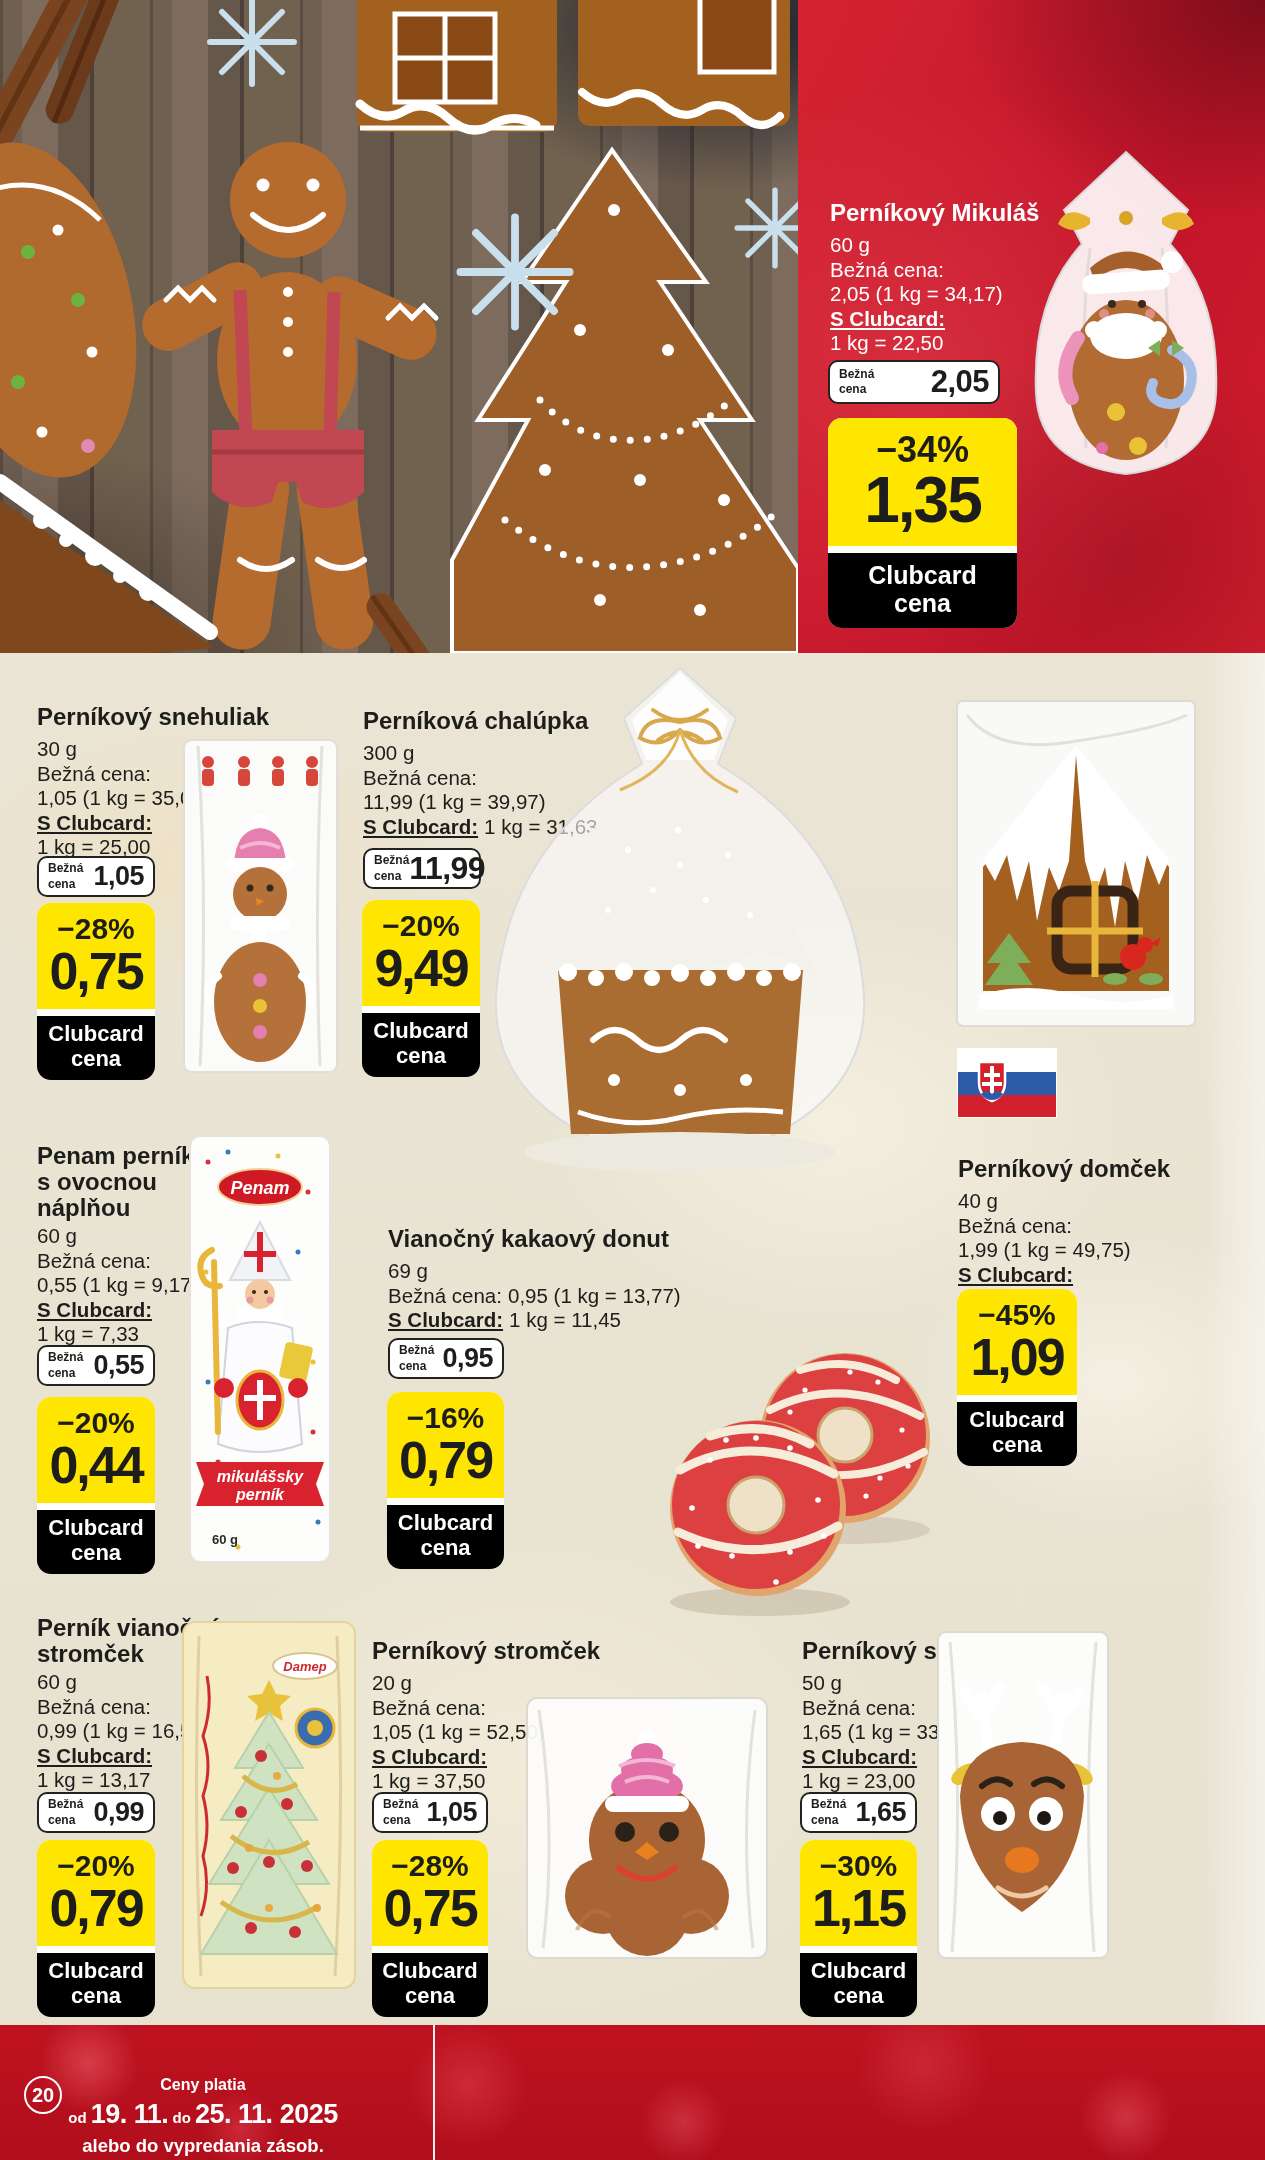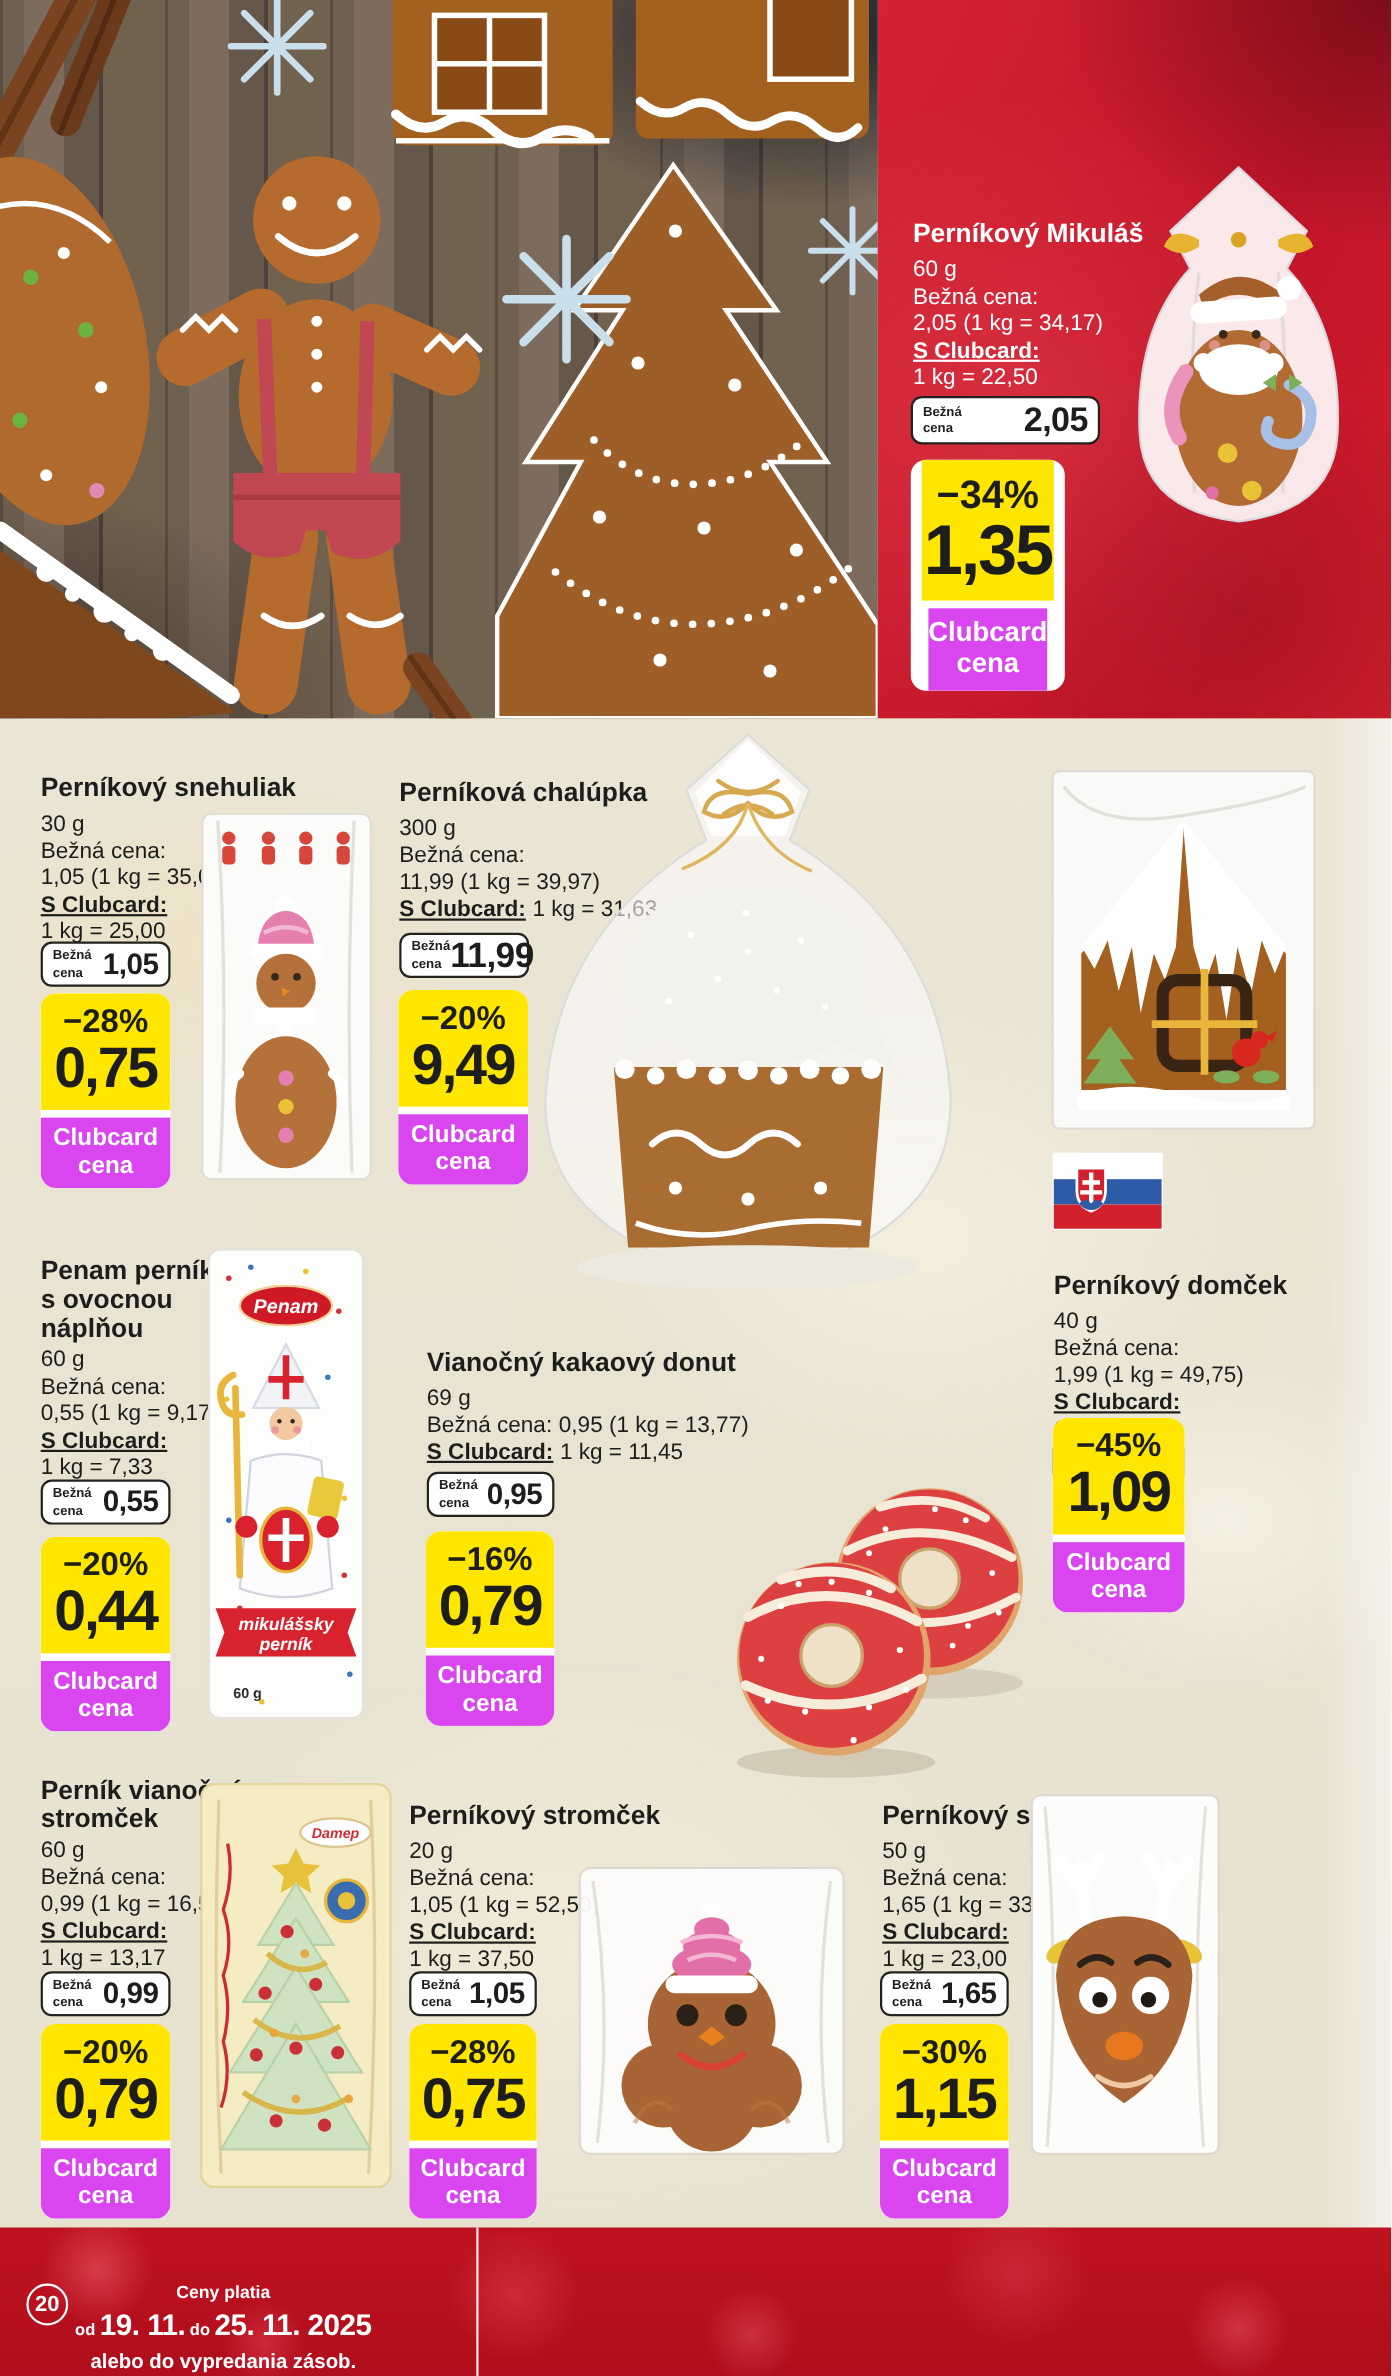--- a/index.html
+++ b/index.html
@@ -38,21 +38,21 @@
     display:flex;align-items:center;padding:0 9px;box-sizing:border-box;}
   .wb-l{font-size:12px;line-height:15.5px;font-weight:bold;}
   .wb-p{margin-left:auto;font-size:27px;font-weight:bold;letter-spacing:-.5px;}
   .wbadge.big{height:44px;}
   .wbadge.big .wb-p{font-size:31px;}
   
   .promo{position:absolute;border-radius:14px;overflow:hidden;background:#fff;display:flex;flex-direction:column;}
   .pr-y{background:#ffe600;text-align:center;padding:9px 2px 13px;margin-bottom:7px;}
   .pr-d{font-weight:bold;font-size:30px;line-height:34px;}
   .pr-p{font-weight:bold;font-size:52px;line-height:50px;letter-spacing:-2px;}
-  .pr-b{background:#d946ef;color:#fff;text-align:center;font-weight:bold;font-size:22px;line-height:24.5px;padding:6px 0 9px;}
+  .pr-b{background:#000000;color:#fff;text-align:center;font-weight:bold;font-size:22px;line-height:24.5px;padding:6px 0 9px;}
   .promo.big .pr-y{padding:12px 2px 16px;}
   .promo.big .pr-d{font-size:36px;line-height:40px;}
   .promo.big .pr-p{font-size:64px;line-height:60px;}
   .promo.big .pr-b{font-size:25px;line-height:28px;padding:8px 0 11px;}
   
   .footer{position:absolute;left:0;top:2025px;width:1265px;height:135px;color:#fff;
     background:
       radial-gradient(70px 70px at 7% 28%, rgba(236,96,106,.55), transparent 71%),
       radial-gradient(55px 55px at 19% 78%, rgba(224,62,78,.55), transparent 71%),
       radial-gradient(85px 85px at 37% 45%, rgba(228,74,86,.45), transparent 71%),
@@ -183,21 +183,21 @@
     <div class="pl">60 g</div>
     <div class="pl">Bežná cena:</div>
     <div class="pl">2,05 (1 kg = 34,17)</div>
     <div class="pl plb">S Clubcard:</div>
     <div class="pl">1 kg = 22,50</div>
   </div>
   <div class="wbadge big" style="left:828px;top:360px;width:172px;">
     <div class="wb-l"><span>Bežná</span><br><span>cena</span></div>
     <div class="wb-p">2,05</div>
   </div>
-  <div class="promo big" style="left:828px;top:418px;width:140px;align-items:center;">
+  <div class="promo big" style="left:828px;top:418px;width:189px;">
     <div class="pr-y">
       <div class="pr-d">−34%</div>
       <div class="pr-p">1,35</div>
     </div>
     <div class="pr-b"><span>Clubcard</span><br><span>cena</span></div>
   </div>
 
   <div class="abs" style="left:1020px;top:148px;">
     <svg width="212" height="335" viewBox="0 0 212 335">
       <path d="M106,4 L168,62 L150,96 Q200,150 196,245 Q193,316 106,326 Q19,316 16,245 Q12,150 62,96 L44,62 Z" fill="rgba(255,255,255,.9)" stroke="#d9d9dc" stroke-width="2"></path>

